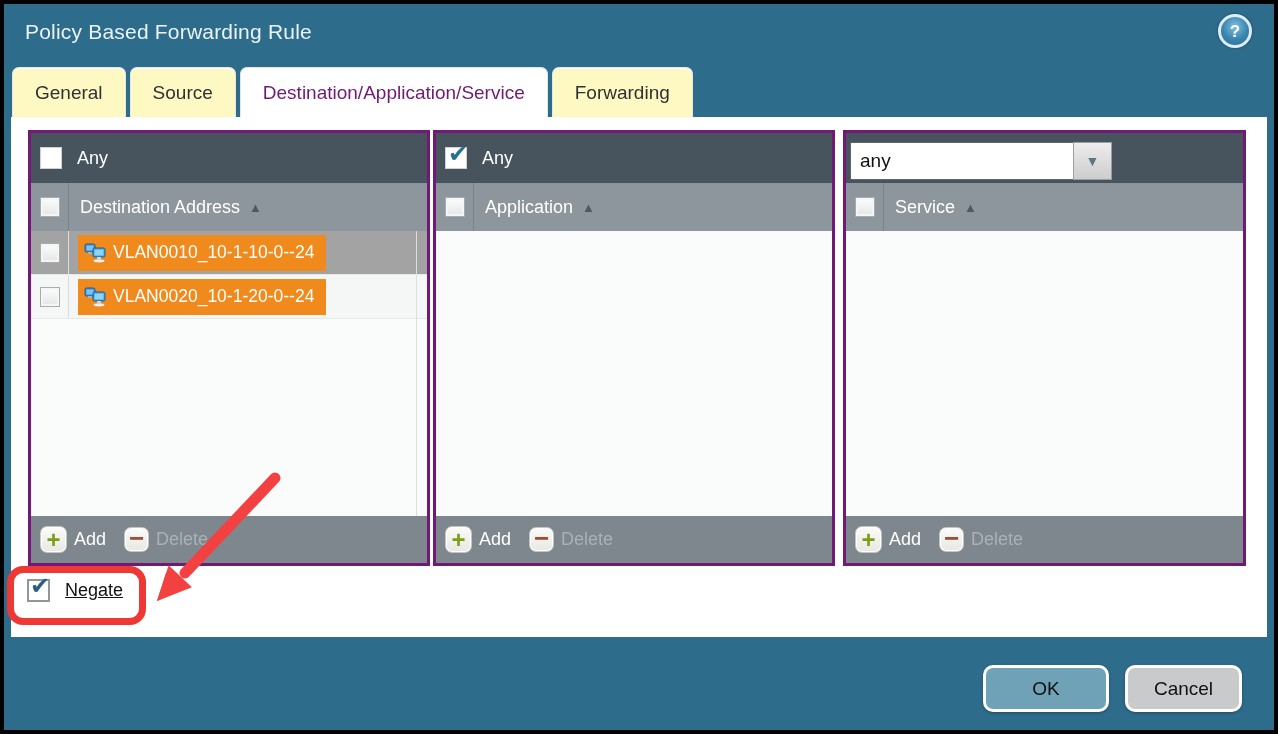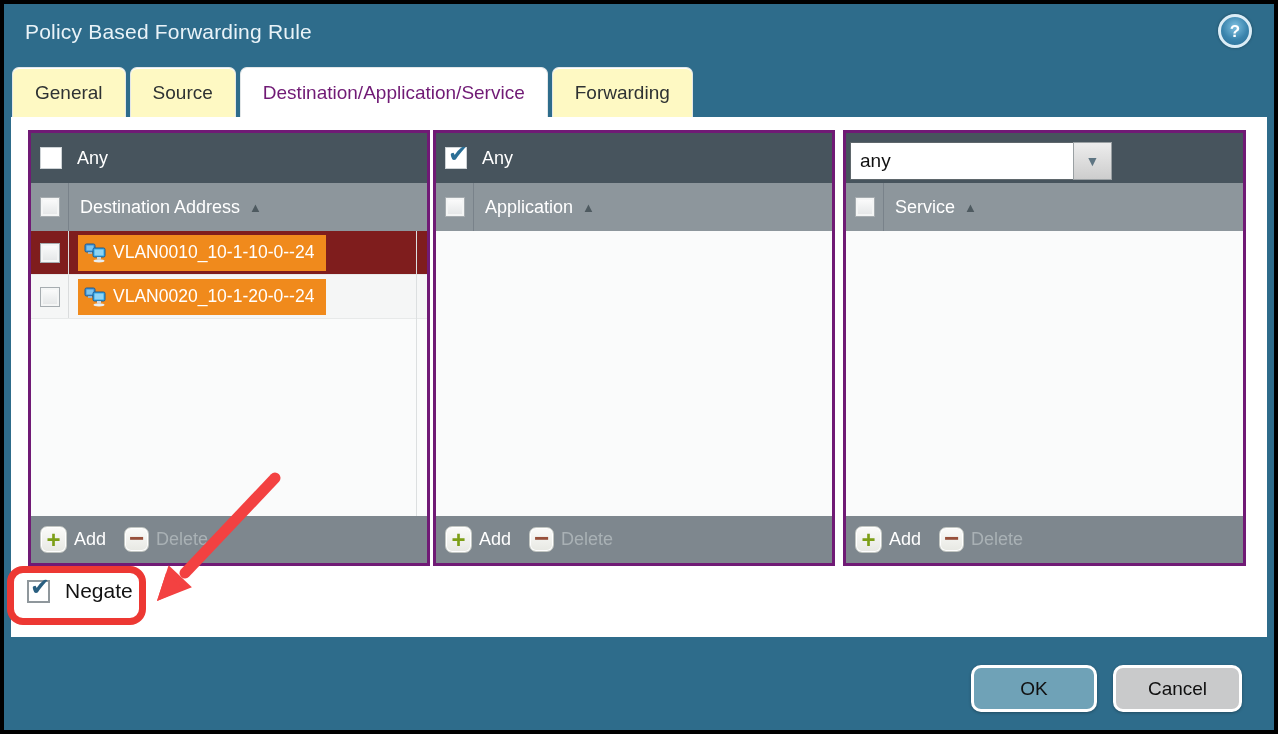--- a/index.html
+++ b/index.html
@@ -30,21 +30,21 @@
   .cb.soft{width:20px;height:20px;background:linear-gradient(#FDFDFD,#E3E5E6);border:1px solid #A6ACB0;box-shadow:inset 0 0 0 2px #F4F5F5;}
   .cb.checked::after{content:"✔";position:absolute;left:2px;top:-8px;font-size:24px;font-weight:bold;color:#2B6F96;}
   .col-head{height:48px;background:#8D969C;display:flex;align-items:center;flex:0 0 auto;cursor:pointer;}
   .cb-cell{width:37px;display:flex;align-items:center;justify-content:center;align-self:stretch;flex:0 0 auto;}
   .col-head .cb-cell{border-right:1px solid #79828A;}
   .col-head .lbl{color:#FFF;font-size:18px;margin-left:11px;}
   .sort{margin-left:9px;color:#4E5A60;font-size:13px;line-height:1;}
   .sort::after{content:"▲";}
   .list{flex:1 1 auto;background:#FAFBFB;position:relative;overflow:hidden;}
   .gutter::after{content:"";position:absolute;top:0;bottom:0;right:10px;border-right:1px solid #DCDFE0;}
-  .row{display:flex;align-items:center;height:43px;border-bottom:1px solid #E7E9E9;background:#7f1d1d;}
+  .row{display:flex;align-items:center;height:43px;border-bottom:1px solid #E7E9E9;background:#a3a3a3;}
   .row:nth-child(2){background:#F5F6F6;}
   .row .cb-cell{border-right:1px solid #DADCDD;}
   .chip{display:inline-flex;align-items:center;gap:7px;height:36px;margin-left:9px;padding:0 12px 0 6px;
         background:#F08A1C;color:#FFF;font-size:17.5px;cursor:pointer;}
   .foot{height:47px;background:#7E878E;display:flex;align-items:center;padding-left:9px;gap:18px;flex:0 0 auto;}
   .tool{display:inline-flex;align-items:center;gap:7px;cursor:pointer;}
   .mini{width:25px;height:25px;border-radius:7px;background:linear-gradient(#FBFBF9,#E7E8E3);
         border:1px solid #C2C6C2;box-shadow:inset 0 0 0 1px #FFF;display:flex;align-items:center;justify-content:center;
         font-weight:bold;line-height:1;}
   .mini.plus{color:#7D9F17;font-size:24px;}
@@ -55,28 +55,28 @@
   .dropdown{margin:6px 0 0 4px;width:262px;height:38px;display:flex;box-sizing:border-box;cursor:pointer;}
   .dd-val{flex:1;background:#FFF;border:1px solid #5F676C;border-right:none;display:flex;align-items:center;padding-left:9px;font-size:19px;color:#111;}
   .dd-btn{width:37px;background:linear-gradient(#EDEDED,#CDCDCD);border:1px solid #9AA0A3;display:flex;align-items:center;justify-content:center;}
   .dd-btn .chev{color:#5E7582;font-size:14px;line-height:1;}
   .dd-btn .chev::after{content:"▼";}
   
   .negate-box{position:absolute;left:-4px;top:449px;width:139px;height:59px;border:7px solid #ED3833;border-radius:16px;box-sizing:border-box;pointer-events:none;}
   .negate-row{position:absolute;left:16px;top:462px;display:flex;align-items:center;gap:15px;}
   .negate-row .cb{width:23px;height:23px;border:2px solid #8F979C;}
   .negate-row .cb.checked::after{color:#2A5F80;left:1px;top:-9px;}
-  .negate-row .lbl{font-size:21px;color:#121212;}
+  .negate-row .lbl{font-size:18px;color:#121212;text-decoration:underline;}
   .arrow-svg{position:absolute;left:-4px;top:-4px;width:1278px;height:734px;pointer-events:none;z-index:5;}
   
   .btn-row{position:absolute;right:32px;bottom:18px;display:flex;gap:16px;}
   .btn{height:47px;border-radius:10px;border:3px solid #FFF;font-size:19px;color:#101010;
        display:flex;align-items:center;justify-content:center;box-sizing:border-box;cursor:pointer;box-shadow:0 1px 3px rgba(0,0,0,.3);}
   .btn.ok{width:126px;background:#6FA2B7;}
-  .btn.cancel{width:129px;background:#C9CACB;text-align:center;}
+  .btn.cancel{width:117px;background:#C9CACB;text-align:center;}
 </style>
 </head>
 <body>
 
 <div class="screen">
 
   <div class="title">Policy Based Forwarding Rule</div>
   <div class="help"></div>
 
   <div class="tabs">

